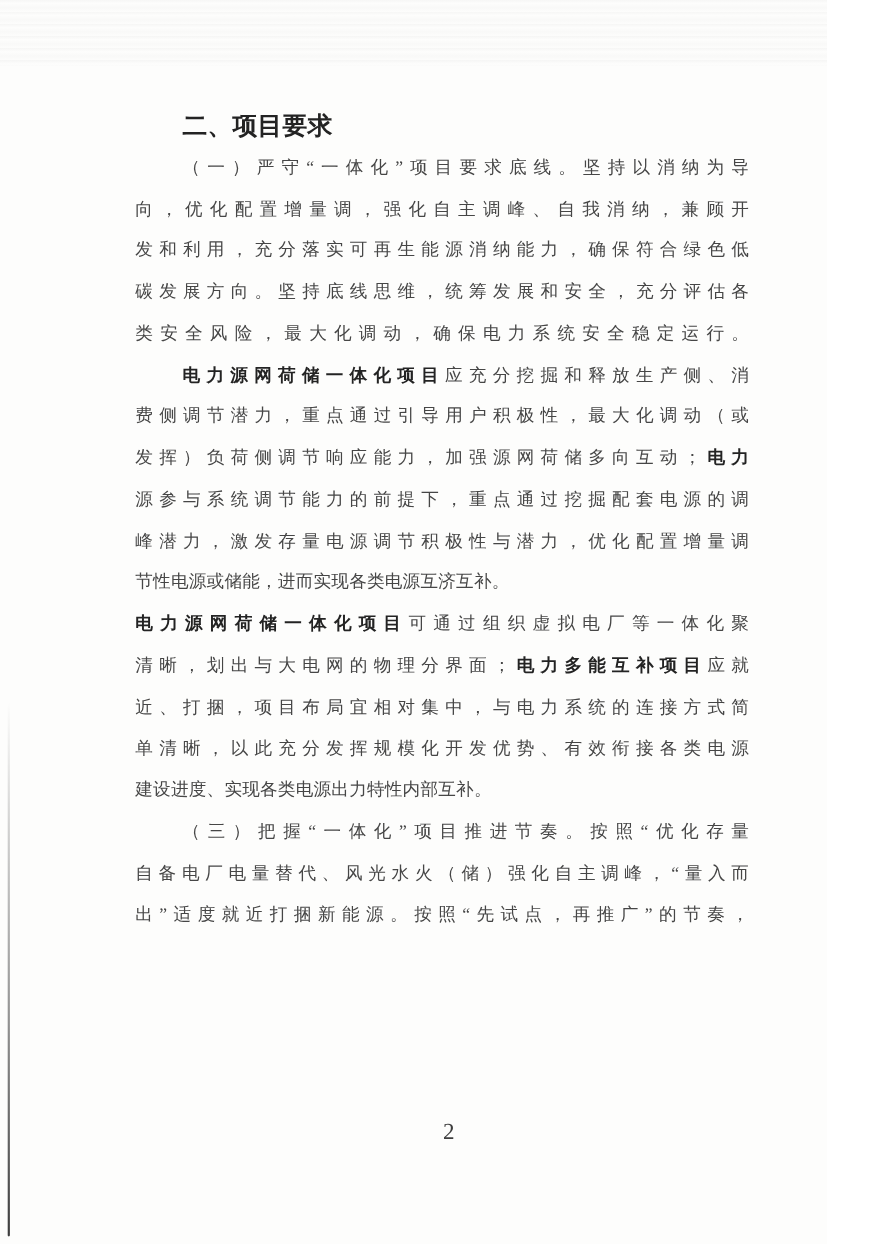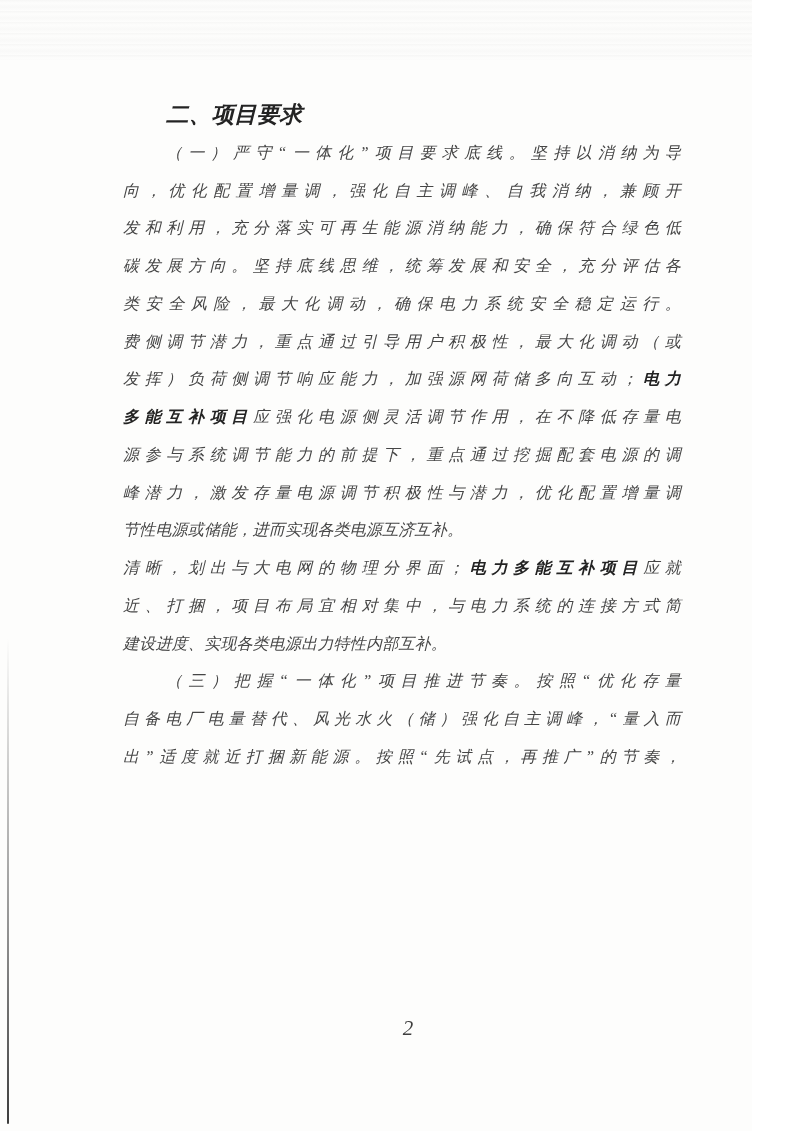--- a/index.html
+++ b/index.html
@@ -7,21 +7,20 @@
     padding: 0;
     background: #ffffff;
   }
   .page {
     position: relative;
     width: 752px;
     height: 1131px;
     background: var(--page-bg, #fdfdfc);
     overflow: hidden;
     font-family: "Liberation Serif", serif;
-    font-style: italic;
   }
   
   .scan-noise {
     position: absolute;
     left: 0; top: 0; right: 0;
     height: 60px;
     background: repeating-linear-gradient(
       to bottom,
       rgba(120,120,120,0.05) 0px,
       rgba(120,120,120,0.00) 3px,
@@ -103,30 +102,32 @@
     <div class="line heading first left">二、项目要求</div>
     <div>
         <div>
           <div class="line first"><span>（一）严守“一体化”项目要求底线。坚持以消纳为导</span></div>
           <div class="line"><span>向，优化配置增量调，强化自主调峰、自我消纳，兼顾开</span></div>
           <div class="line"><span>发和利用，充分落实可再生能源消纳能力，确保符合绿色低</span></div>
           <div class="line"><span>碳发展方向。坚持底线思维，统筹发展和安全，充分评估各</span></div>
           <div class="line"><span>类安全风险，最大化调动，确保电力系统安全稳定运行。</span></div>
         </div>
         <div>
+          <div class="line first"><span class="b">电力源网荷储一体化项目</span><span>应充分挖掘和释放生产侧、消</span></div>
           <div class="line"><span>费侧调节潜力，重点通过引导用户积极性，最大化调动（或</span></div>
           <div class="line"><span>发挥）负荷侧调节响应能力，加强源网荷储多向互动；</span><span class="b">电力</span></div>
-          <div class="line"><span class="b">多能互补项目</span><span>应强化电源侧灵活调节作用，在不降低存量电</span></div>
           <div class="line"><span>源参与系统调节能力的前提下，重点通过挖掘配套电源的调</span></div>
           <div class="line"><span>峰潜力，激发存量电源调节积极性与潜力，优化配置增量调</span></div>
           <div class="line left"><span>节性电源或储能，进而实现各类电源互济互补。</span></div>
         </div>
         <div>
+          <div class="line"><span class="b">电力源网荷储一体化项目</span><span>可通过组织虚拟电厂等一体化聚</span></div>
           <div class="line"><span>清晰，划出与大电网的物理分界面；</span><span class="b">电力多能互补项目</span><span>应就</span></div>
           <div class="line"><span>近、打捆，项目布局宜相对集中，与电力系统的连接方式简</span></div>
+          <div class="line"><span>单清晰，以此充分发挥规模化开发优势、有效衔接各类电源</span></div>
           <div class="line left"><span>建设进度、实现各类电源出力特性内部互补。</span></div>
         </div>
         <div>
           <div class="line first"><span>（三）把握“一体化”项目推进节奏。按照“优化存量</span></div>
           <div class="line"><span>自备电厂电量替代、风光水火（储）强化自主调峰，“量入而</span></div>
           <div class="line"><span>出”适度就近打捆新能源。按照“先试点，再推广”的节奏，</span></div>
         </div>
       </div>
   </div>
 

